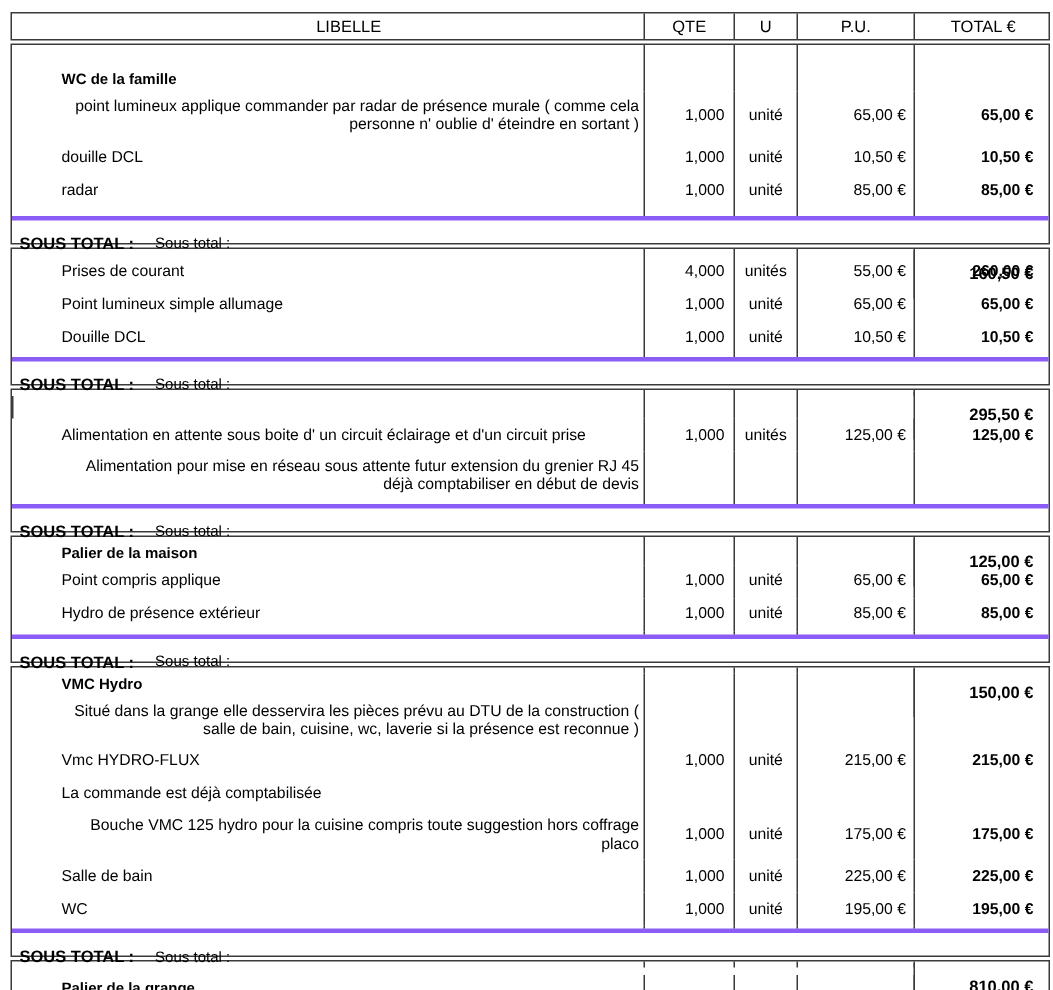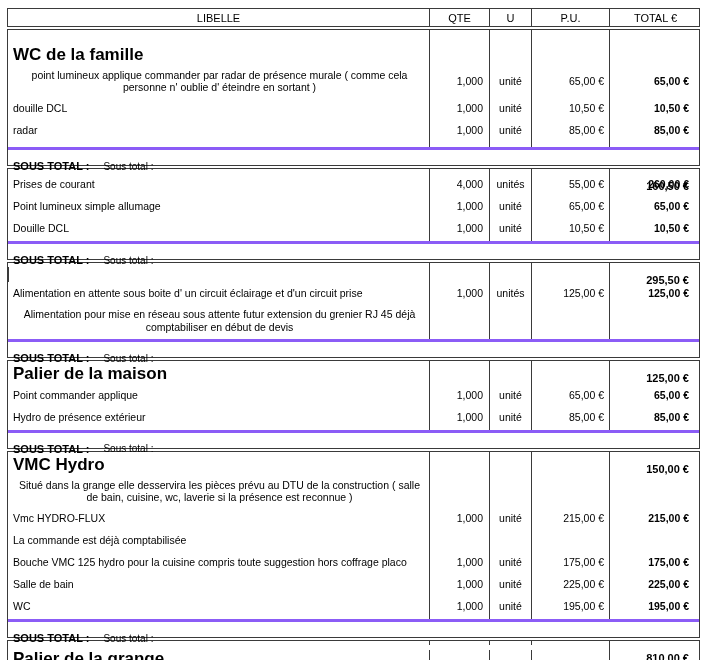--- a/index.html
+++ b/index.html
@@ -15,40 +15,40 @@
 
   .row {
     display: grid;
     grid-template-columns: 421px 60px 42px 78px 92px;
   }
   .cell {
     display: flex; align-items: center;
     min-width: 0;
   }
   .c2, .c3, .c4, .c5 { border-left: 1px solid #3a3a3a; }
-  .c1 { padding: 0 3px 0 5px; justify-content: flex-start; text-align: center; }
+  .c1 { padding: 0 3px 0 5px; justify-content: flex-start; text-align: right; margin-left: 28px; }
   .c2 { justify-content: flex-end; padding-right: 6px; }
   .c3 { justify-content: center; }
   .c4 { justify-content: flex-end; padding-right: 5px; }
   .c5 { justify-content: flex-end; padding-right: 12px; font-weight: bold; }
 
   .header {
     border: 1px solid #3a3a3a;
     margin-bottom: 2px;
     height: 19px;
     font-size: 11px;
   }
   .header .cell { justify-content: center; padding: 0; font-weight: normal; }
 
   .block {
     border: 1px solid #3a3a3a;
     margin-bottom: 2px;
   }
   .titlerow { min-height: 15px; }
-  .title { font-weight: bold; font-size: 17px; line-height: 1.1; }
+  .title { font-weight: bold; font-size: 10px; line-height: 1.1; }
   .item { font-size: 10.5px; min-height: 22px; line-height: 1.18; }
   .item .cell { padding-top: 4px; padding-bottom: 4px; }
   .item .c1 { padding-top: 4px; padding-bottom: 4px; }
 
   .strow {
     display: grid;
     grid-template-columns: 601px 92px;
     border-top: 3px solid #8b5cf6;
     height: 18px;
     font-size: 11px;
@@ -229,21 +229,21 @@
         <div class="row titlerow">
           <div class="cell c1">
             <span class="title">Palier de la maison</span>
           </div>
           <div class="cell c2"></div>
           <div class="cell c3"></div>
           <div class="cell c4"></div>
           <div class="cell c5"></div>
         </div>
         <div class="row item">
-          <div class="cell c1">Point commander applique</div>
+          <div class="cell c1">Point compris applique</div>
           <div class="cell c2">1,000</div>
           <div class="cell c3">unité</div>
           <div class="cell c4">65,00 €</div>
           <div class="cell c5">65,00 €</div>
         </div>
         <div class="row item">
           <div class="cell c1">Hydro de présence extérieur</div>
           <div class="cell c2">1,000</div>
           <div class="cell c3">unité</div>
           <div class="cell c4">85,00 €</div>

